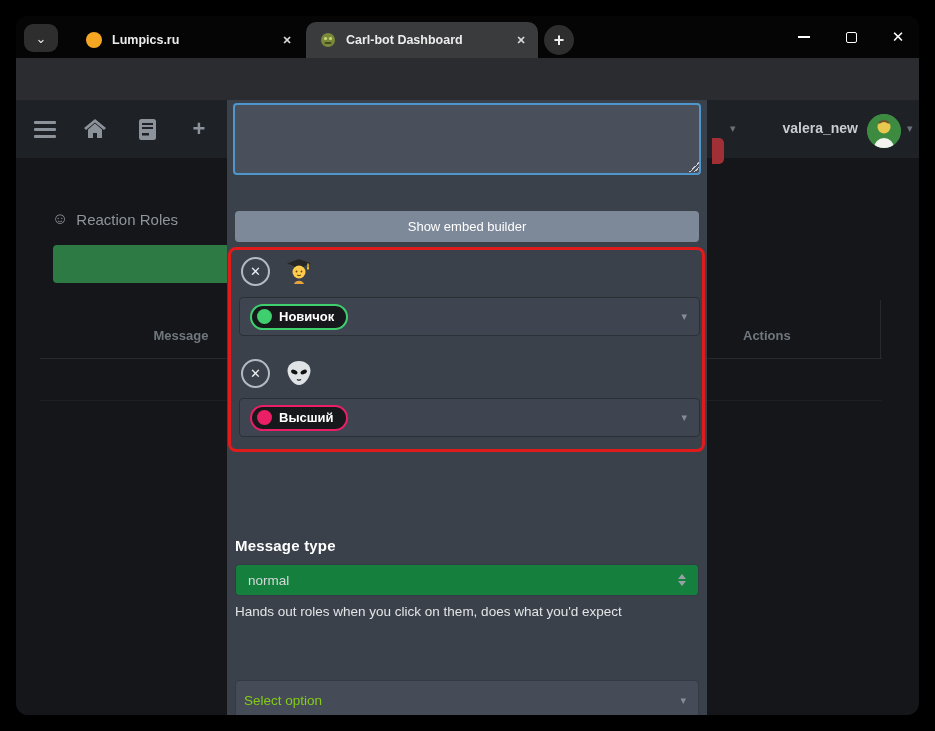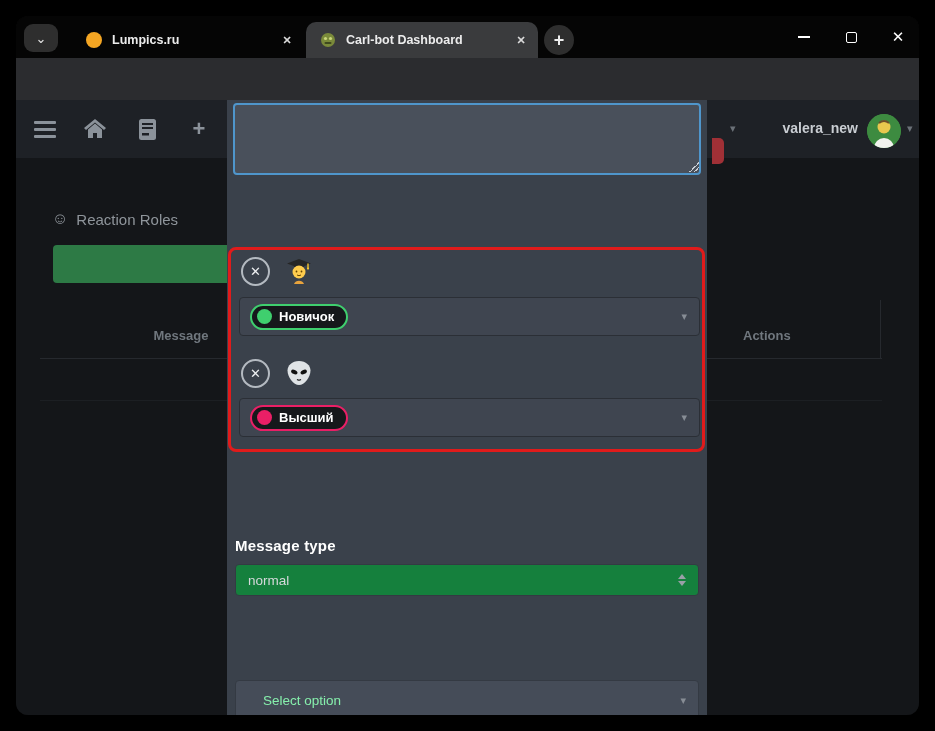--- a/index.html
+++ b/index.html
@@ -103,21 +103,21 @@
   #msgtype-select{left:8px;top:464px;width:464px;height:32px;background:#15803d;border:1px solid #343a43;border-radius:4px;
     display:flex;align-items:center;color:#d6d8db;font-size:13.5px;}
   #msgtype-select .val{margin-left:12px;}
   .stepper{margin-left:auto;margin-right:12px;display:flex;flex-direction:column;gap:2px;}
   .stepper .up{width:0;height:0;border-left:4px solid transparent;border-right:4px solid transparent;border-bottom:5px solid #9aa0a8;}
   .stepper .dn{width:0;height:0;border-left:4px solid transparent;border-right:4px solid transparent;border-top:5px solid #9aa0a8;}
   #msgtype-help{left:8px;top:504px;color:#e2e4e6;font-size:13.5px;}
   #allow-label{top:556px;width:466px;}
   #allow-select{left:8px;top:580px;width:464px;height:40px;background:#454c58;border:1px solid #343a43;border-radius:4px 4px 0 0;
     display:flex;align-items:center;color:#989fa;font-size:13.5px;}
-  #allow-select .ph{margin-left:27px;color:#86efac;}
+  #allow-select .ph{margin-left:8px;color:#84cc16;}
 </style>
 </head>
 <body>
 
 <div id="canvas">
  <div id="window" class="abs">
 
   <div id="tabstrip" class="abs">
     <div id="tab-search" class="abs">
       <span>⌄</span>
@@ -262,20 +262,23 @@
     </div>
     <div id="th-channel" class="abs">Message</div>
     <div id="th-actions" class="abs">Actions</div>
     <div id="th-line" class="abs"></div>
     <div id="th-vline" class="abs"></div>
     <div id="row-line" class="abs"></div>
 
     <div id="modal" class="abs">
       <textarea id="msg-textarea" class="abs" style=""></textarea>
       <div id="resize-handle" class="abs"></div>
+      <div id="embed-btn" class="abs">
+        <span>Show embed builder</span>
+      </div>
 
       <div id="highlight-box" class="abs">
         <div id="remove-0" class="abs remove-btn">
           <span>✕</span>
         </div>
         <div id="emoji-0" class="abs emoji">
           <svg width="26" height="26" viewBox="0 0 26 26">
                 <polygon points="13,1 25,5.5 13,10 1,5.5" fill="#262626"></polygon>
                 <rect x="8" y="6" width="10" height="3" fill="#262626"></rect>
                 <circle cx="13" cy="14" r="6.5" fill="#ffcc4d"></circle>
@@ -317,20 +320,21 @@
 
 
       <div id="msgtype-label" class="abs modal-label">Message type</div>
       <div id="msgtype-select" class="abs">
         <span class="val">normal</span>
         <span class="stepper">
               <span class="up"></span>
               <span class="dn"></span>
             </span>
       </div>
+      <div id="msgtype-help" class="abs">Hands out roles when you click on them, does what you'd expect</div>
 
       <div id="allow-select" class="abs">
         <span class="ph">Select option</span>
         <span class="sel-chevron">▾</span>
       </div>
     </div>
   </div>
 
  </div>
 </div>

